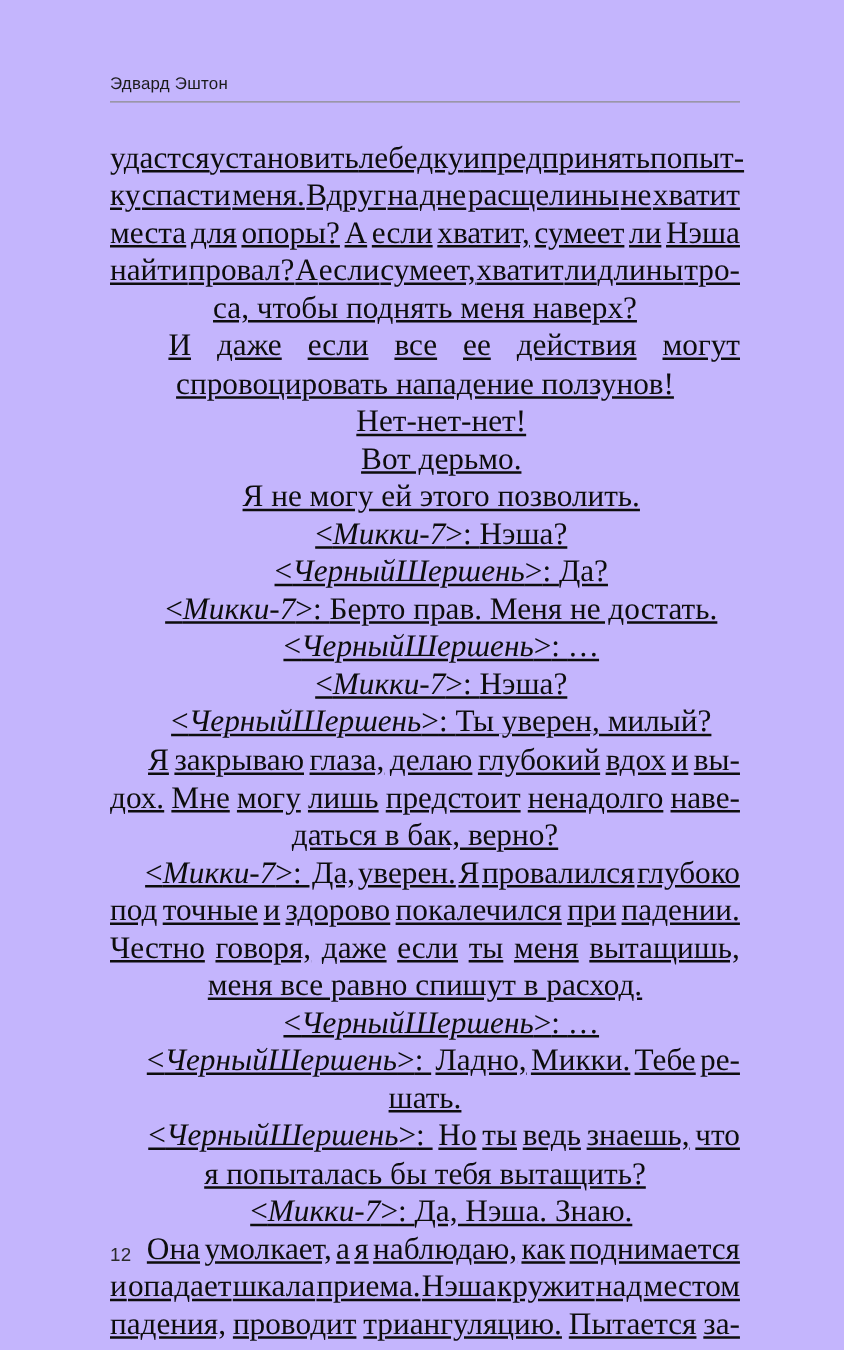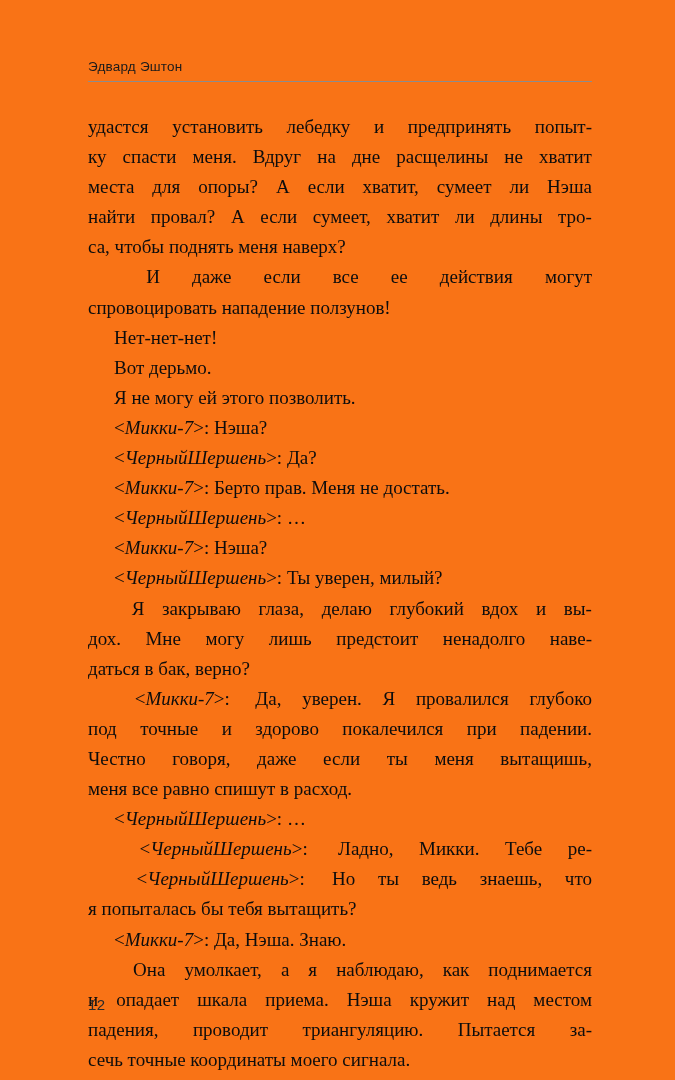--- a/index.html
+++ b/index.html
@@ -52,24 +52,25 @@
   
   .body-block {
     position: absolute;
     left: 88px;
     top: 112px;
     width: 504px;
   }
 
   .para {
     margin: 0;
-    font-size: 19px;
+    font-size: 25px;
     line-height: 30.1px;
     color: #0d0d0d;
-    text-align: left;
+    text-align: center;
+    text-decoration: underline;
     -webkit-font-smoothing: antialiased;
   }
 
   
   .line {
     display: block;
     white-space: nowrap;
   }
   
   .line.just {
@@ -99,21 +100,21 @@
     top: 996px;
     font-family: "Liberation Sans", "DejaVu Sans", sans-serif;
     font-size: 15px;
     color: #2a2a2a;
     letter-spacing: 0.3px;
   }
 </style>
 </head>
 <body>
 
-<div class="page" style="background: #f97316;">
+<div class="page" style="background: #c4b5fd;">
 
   <div class="running-head">
     <span class="running-head-text">Эдвард Эштон</span>
     <div class="head-rule" style="background: rgb(140, 140, 140);"></div>
   </div>
 
   <div class="body-block">
       <p class="para">
         <span class="line just">
           <span class="w">удастся</span>
@@ -256,20 +257,21 @@
       </p>
       <p class="para">
         <span class="line just">
           <span class="indent-flex"></span>
           <span class="w"><span>&lt;</span><span class="speaker">ЧерныйШершень</span><span>&gt;</span><span>: </span></span>
           <span class="w">Ладно,</span>
           <span class="w">Микки.</span>
           <span class="w">Тебе</span>
           <span class="w">ре-</span>
         </span>
+        <span class="line"><span>шать.</span></span>
       </p>
       <p class="para">
         <span class="line just">
           <span class="indent-flex"></span>
           <span class="w"><span>&lt;</span><span class="speaker">ЧерныйШершень</span><span>&gt;</span><span>: </span></span>
           <span class="w">Но</span>
           <span class="w">ты</span>
           <span class="w">ведь</span>
           <span class="w">знаешь,</span>
           <span class="w">что</span>

